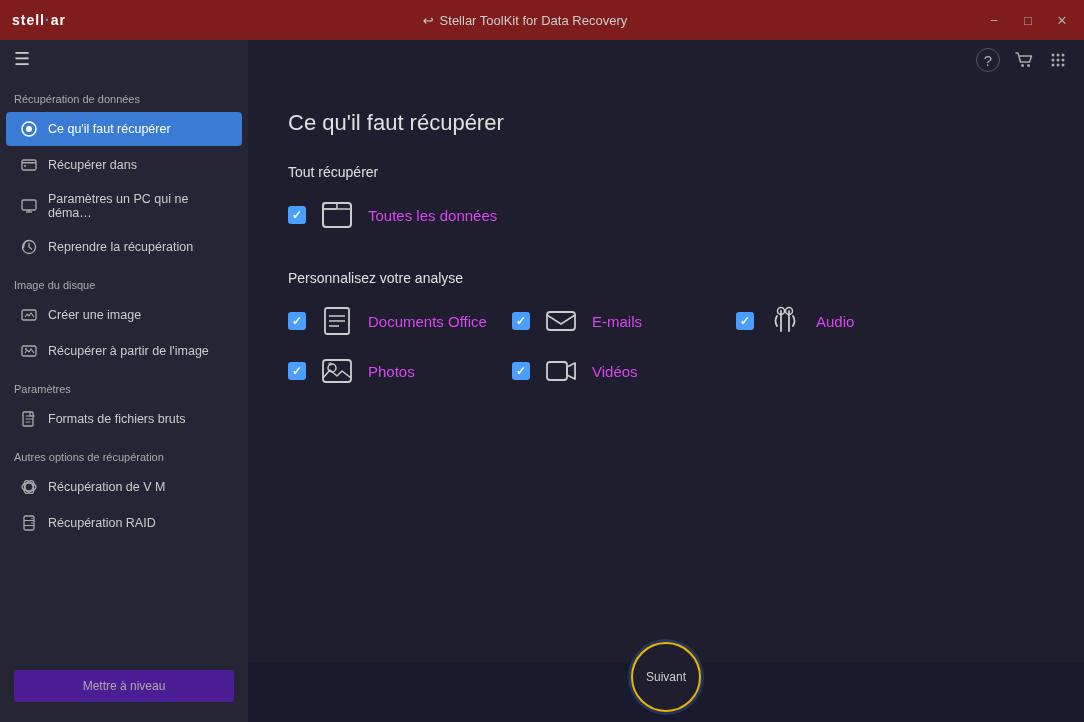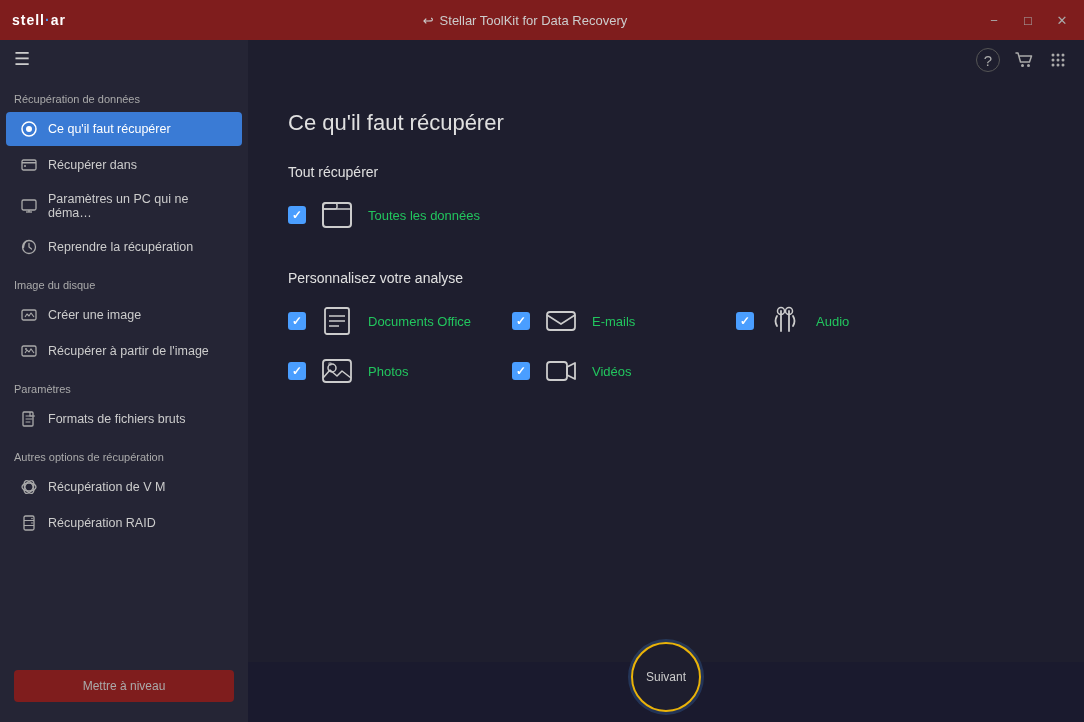--- a/index.html
+++ b/index.html
@@ -111,21 +111,21 @@
       width: 18px;
       height: 18px;
       flex-shrink: 0;
       display: flex;
       align-items: center;
       justify-content: center;
     }
     .sidebar-spacer { flex: 1; }
     .upgrade-btn {
       margin: 10px 14px;
-      background: #7f1d1d;
+      background: #4c1d95;
       color: #aaa;
       border: none;
       border-radius: 4px;
       padding: 9px;
       font-size: 12px;
       cursor: pointer;
       text-align: center;
       width: calc(100% - 28px);
     }
 
@@ -192,22 +192,22 @@
     }
     .option-icon {
       width: 38px;
       height: 38px;
       display: flex;
       align-items: center;
       justify-content: center;
       flex-shrink: 0;
     }
     .option-label {
-      color: #22c55e;
-      font-size: 13px;
+      color: #d946ef;
+      font-size: 15px;
     }
 
     
     .bottom-bar {
       height: 60px;
       background: #1a1a2e;
       display: flex;
       align-items: center;
       justify-content: center;
       flex-shrink: 0;

